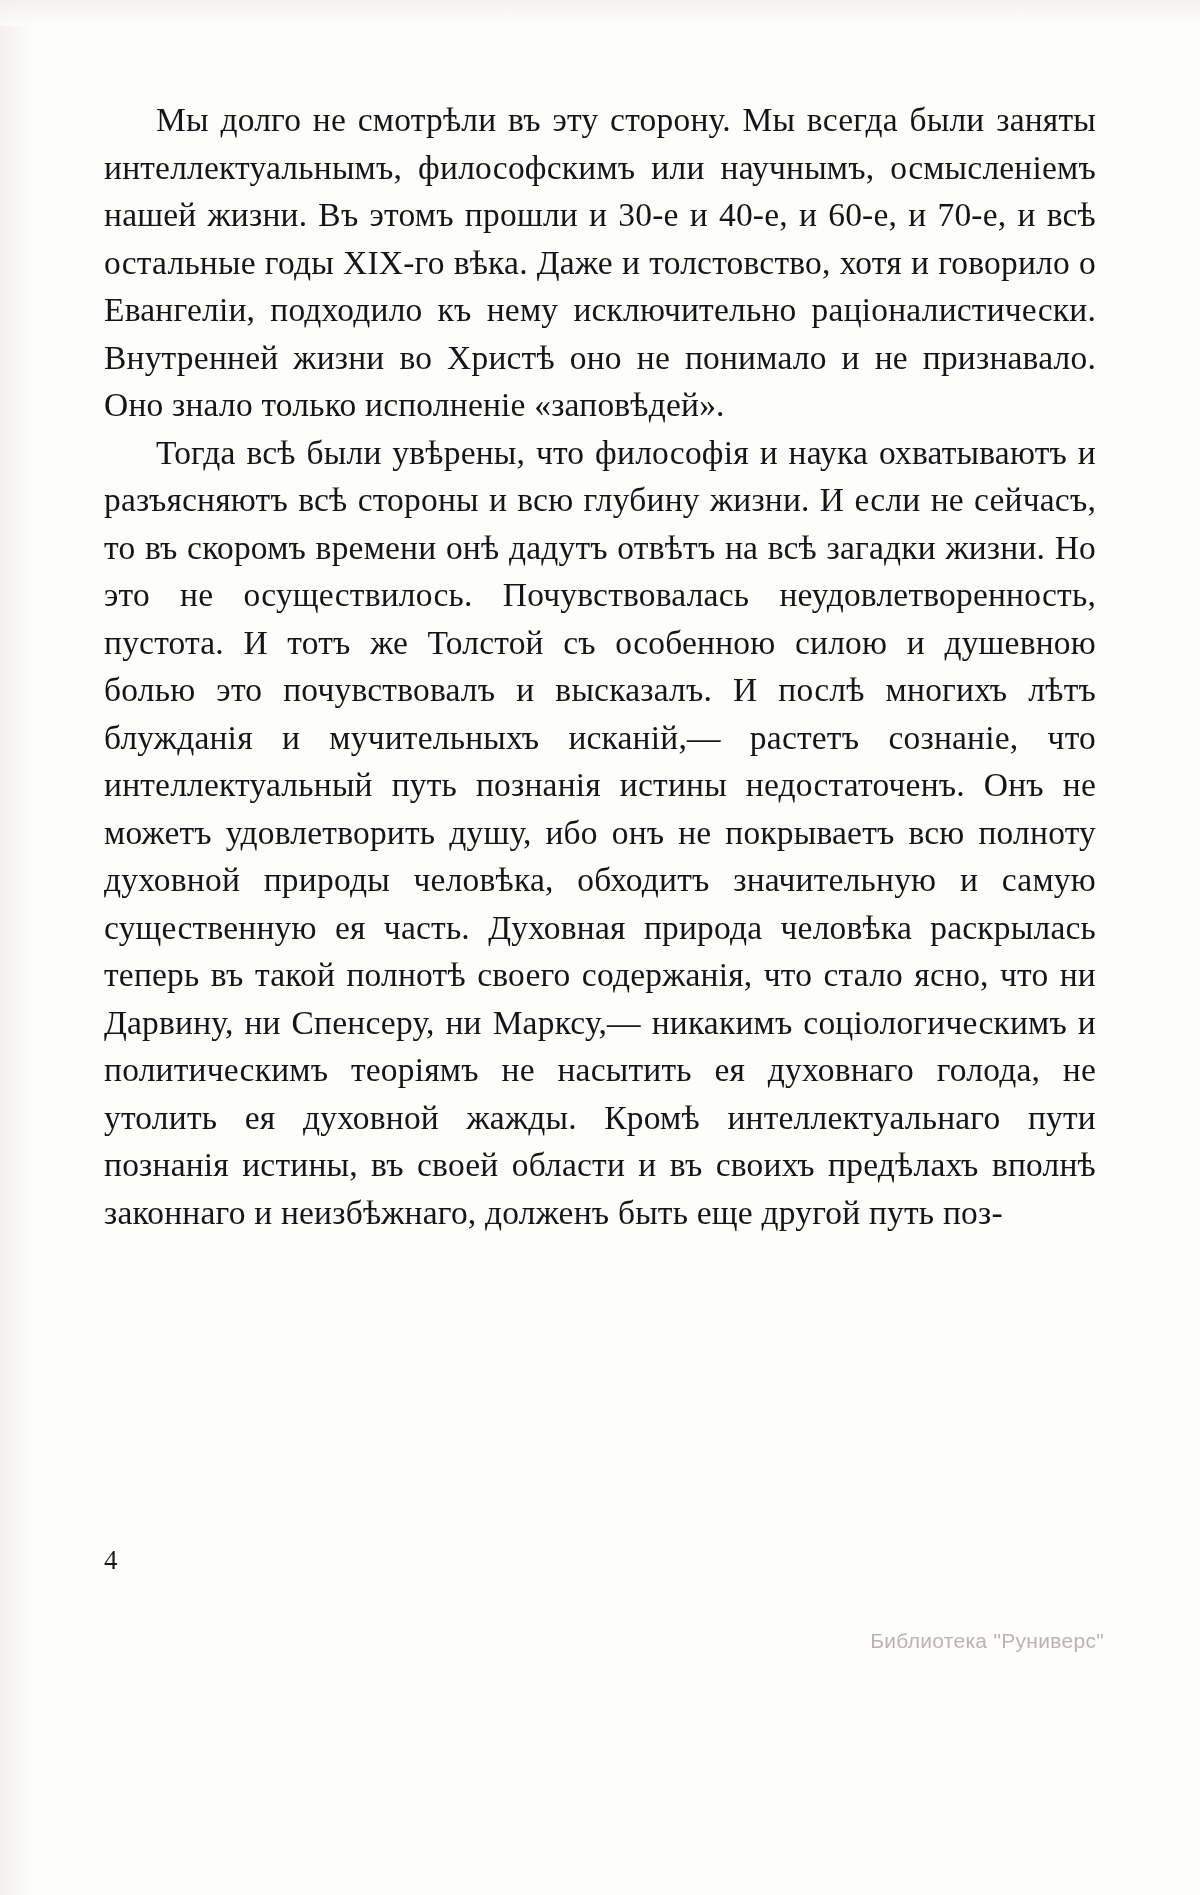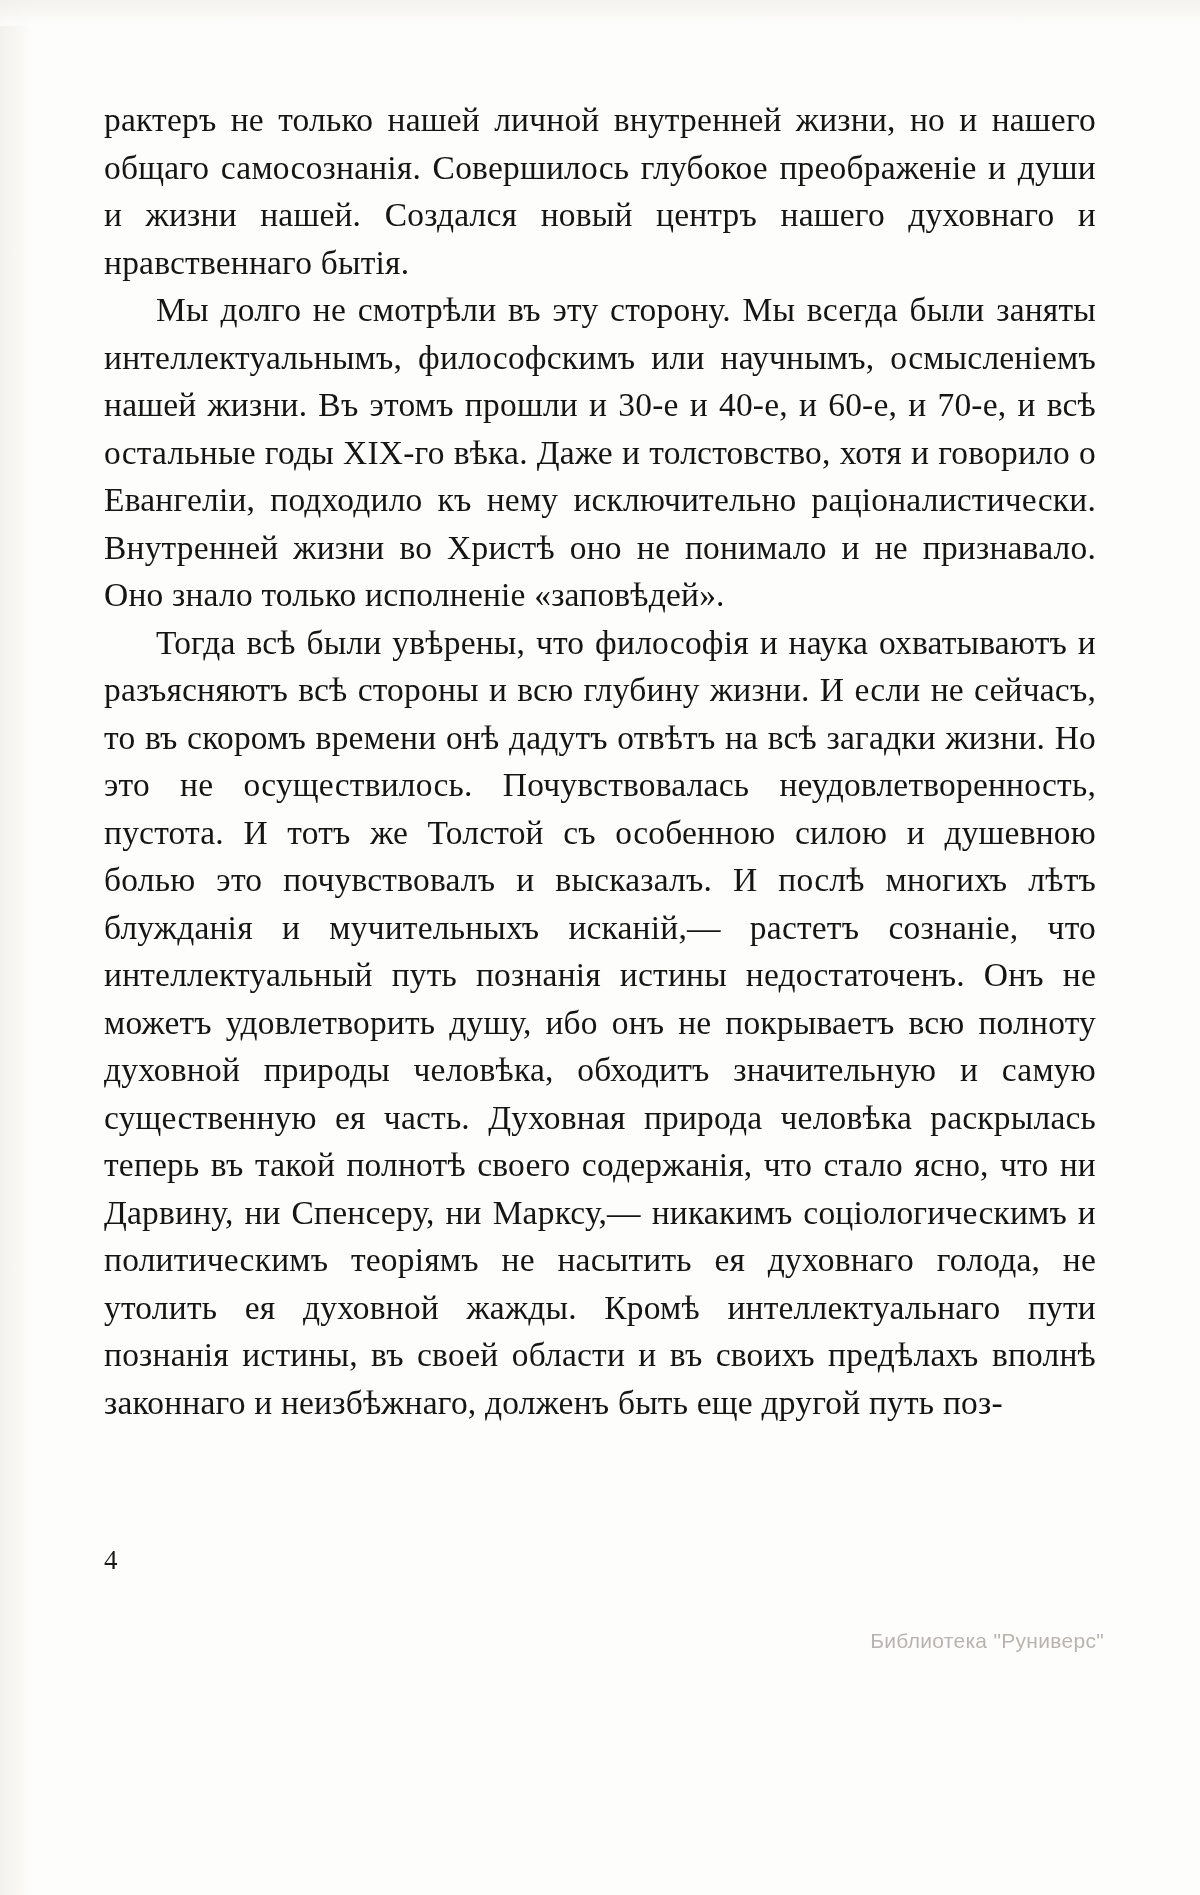--- a/index.html
+++ b/index.html
@@ -76,20 +76,19 @@
   }
 </style>
 </head>
 <body>
 
 <div class="page">
   <div class="paper-edge-left"></div>
   <div class="paper-edge-top"></div>
 
   <div class="text-column">
-    <p class="para">рактеръ не только нашей личной внутренней жизни, но и нашего общаго самосознанія. Совершилось глубокое преображеніе и души и жизни нашей.    Создался новый центръ нашего духовнаго и нравственнаго бытія.</p>
     <p class="para indent">Мы долго не смотрѣли въ эту сторону. Мы всегда были заняты интеллектуальнымъ, философскимъ или научнымъ, осмысленіемъ нашей жизни. Въ этомъ прошли и 30-е и 40-е, и 60-е, и 70-е, и всѣ остальные годы XIX-го вѣка. Даже и толстовство, хотя и говорило о Евангеліи, подходило къ нему исключительно раціоналистически. Внутренней жизни во Христѣ оно не понимало и не признавало. Оно знало только исполненіе «заповѣдей».</p>
     <p class="para indent">Тогда всѣ были увѣрены, что философія и наука охватываютъ и разъясняютъ всѣ стороны и всю глубину жизни. И если не сейчасъ, то въ скоромъ времени онѣ дадутъ отвѣтъ на всѣ загадки жизни. Но это не осуществилось. Почувствовалась неудовлетворенность, пустота. И тотъ же Толстой съ особенною силою и душевною болью это почувствовалъ и высказалъ. И послѣ многихъ лѣтъ блужданія и мучительныхъ исканій,— растетъ сознаніе, что интеллектуальный путь познанія истины недостаточенъ. Онъ не можетъ удовлетворить душу, ибо онъ не покрываетъ всю полноту духовной природы человѣка, обходитъ значительную и самую существенную ея часть. Духовная природа человѣка раскрылась теперь въ такой полнотѣ своего содержанія, что стало ясно, что ни Дарвину, ни Спенсеру, ни Марксу,— никакимъ соціологическимъ и политическимъ теоріямъ не насытить ея духовнаго голода, не утолить ея духовной жажды. Кромѣ интеллектуальнаго пути познанія истины, въ своей области и въ своихъ предѣлахъ вполнѣ законнаго и неизбѣжнаго, долженъ быть еще другой путь поз-</p>
   </div>
 
   <div class="page-number">4</div>
   <div class="watermark">Библиотека "Руниверс"</div>
 </div>
 
 </body></html>

